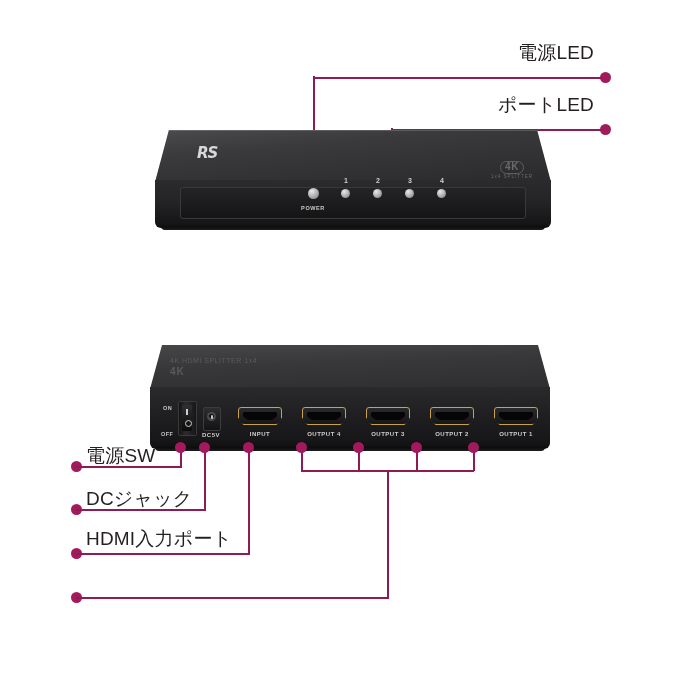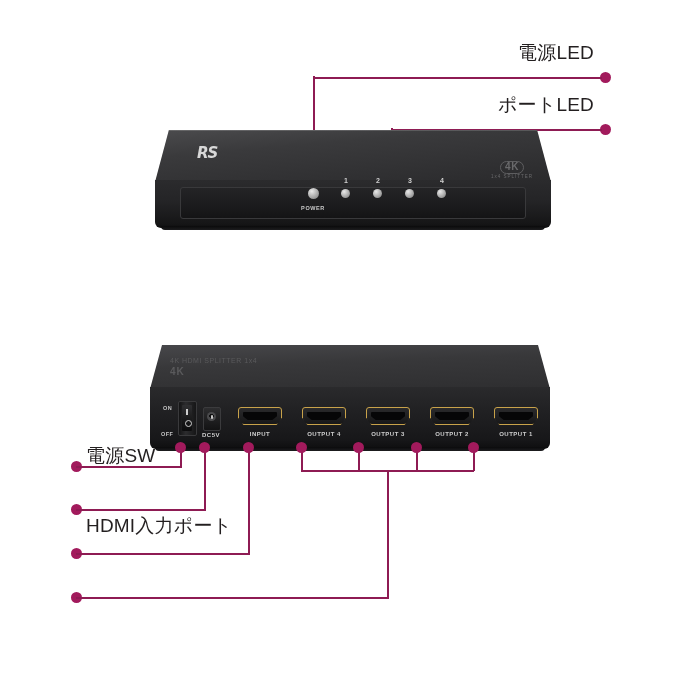--- a/index.html
+++ b/index.html
@@ -251,21 +251,22 @@
       </div>
     <div class="port-cap" style="left:280px;top:86px;width:44px;">OUTPUT 2</div>
 
     <div class="hdmi" style="left:344px;top:62px;">
         <div class="mouth"></div>
       </div>
     <div class="port-cap" style="left:344px;top:86px;width:44px;">OUTPUT 1</div>
   </div>
 
   <div class="callout-label" style="left:86px;top:446px;">電源SW</div>
-  <div class="callout-label" style="left:86px;top:516px;">HDMI入力ポート</div>
+  <div class="callout-label" style="left:86px;top:489px;">DCジャック</div>
+  <div class="callout-label" style="left:86px;top:529px;">HDMI入力ポート</div>
 
   <div class="lead-dot" style="left:71px;top:461px;"></div>
   <div class="lead-h" style="left:76px;top:465.5px;width:106px;"></div>
   <div class="lead-v" style="left:180px;top:447px;height:19px;"></div>
   <div class="lead-dot" style="left:175px;top:442px;"></div>
 
   <div class="lead-dot" style="left:71px;top:504px;"></div>
   <div class="lead-h" style="left:76px;top:508.5px;width:130px;"></div>
   <div class="lead-v" style="left:204px;top:447px;height:62px;"></div>
   <div class="lead-dot" style="left:199px;top:442px;"></div>

